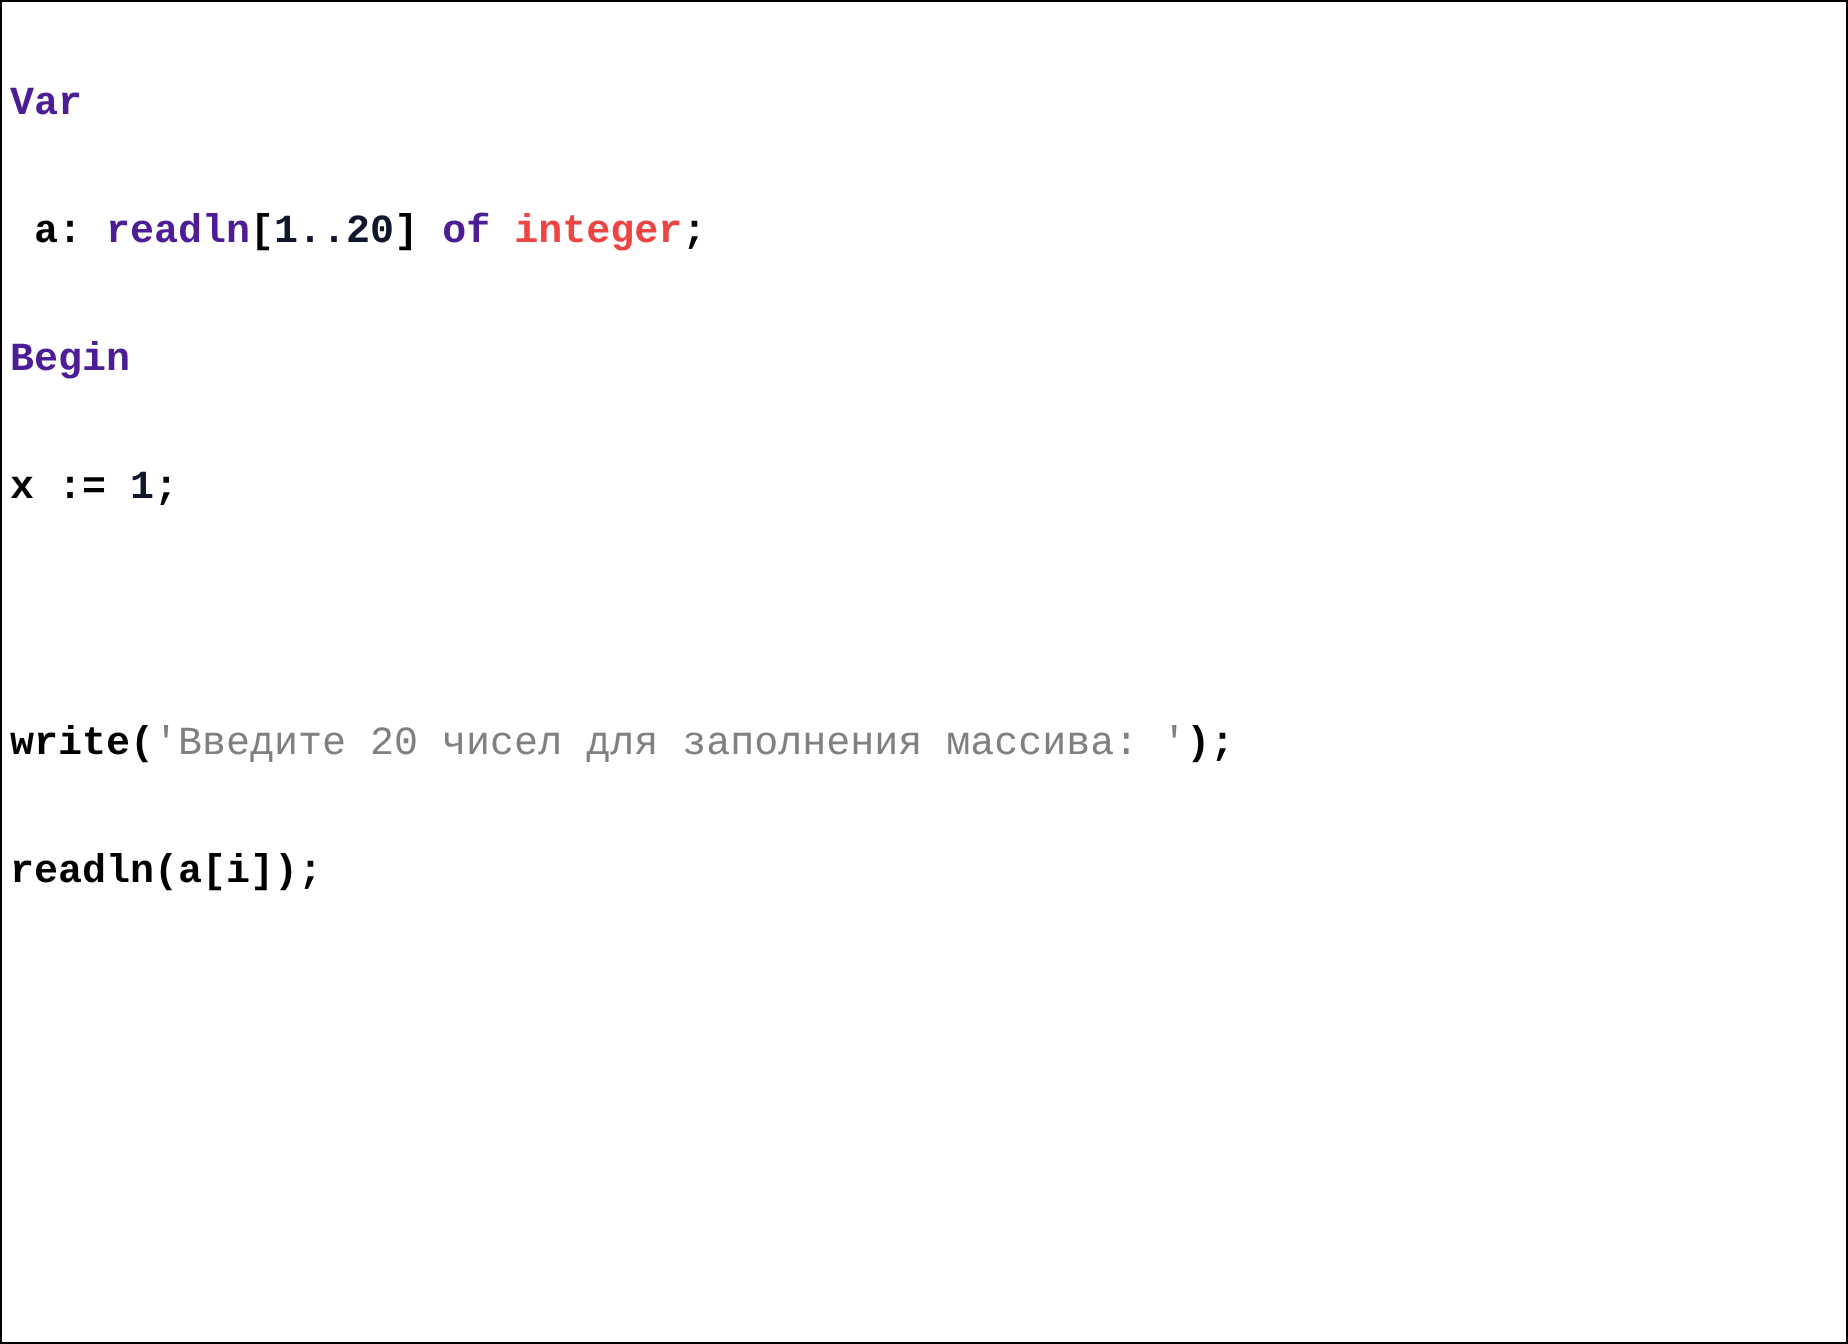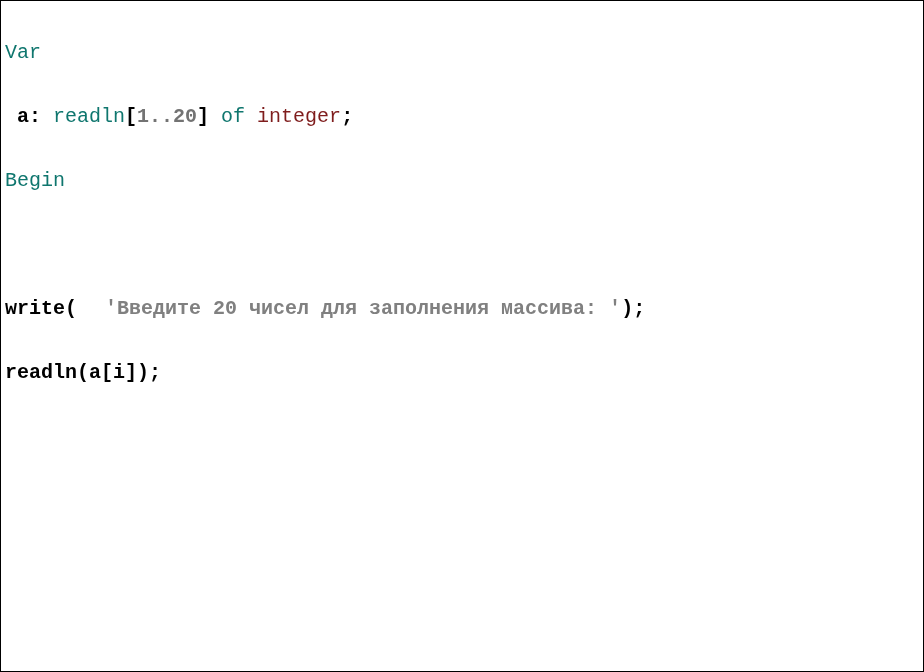--- a/index.html
+++ b/index.html
@@ -16,56 +16,56 @@
       width: 924px;
       height: 672px;
       border: 1px solid #000;
       color: #000;
       font-weight: bold;
     }
     .code-container {
       white-space: pre;
     }
     .kw {
-      color: #0f766e;
-      font-weight: normal;
+      color: #4c1d95;
+      font-weight: bold;
     }
     .kw-light {
-      color: #7f1d1d;
-      font-weight: normal;
+      color: #ef4444;
+      font-weight: bold;
     }
     .normal {
       color: #000000;
       font-weight: bold;
     }
     .str {
       color: #808080;
-      font-weight: bold;
-      margin-left: 28px;
+      font-weight: normal;
     }
     .num {
-      color: #737373;
+      color: #0f172a;
       font-weight: bold;
     }
     .op {
       color: #000000;
       font-weight: bold;
     }
     .line {
       display: block;
       min-height: 1.6em;
     }
   </style>
 </head>
 <body>
 
 <div class="code-container">
 <span class="line"><span class="kw">Var</span></span>
 <span class="line"><span class="normal"> a: </span><span class="kw">readln</span><span class="normal">[</span><span class="num">1..20</span><span class="normal">] </span><span class="kw">of</span><span class="normal"> </span><span class="kw-light">integer</span><span class="normal">;</span></span>
 <span class="line"><span class="kw">Begin</span></span>
+<span class="line"><span class="normal">x </span><span class="op">:=</span><span class="num"> 1</span><span class="normal">;</span></span>
 <span class="line"> </span>
 <span class="line"><span class="normal">write</span><span class="normal">(</span><span class="str">'Введите 20 чисел для заполнения массива: '</span><span class="normal">)</span><span class="normal">;</span></span>
 <span class="line"><span class="normal">readln</span><span class="normal">(</span><span class="normal">a[i]</span><span class="normal">)</span><span class="normal">;</span></span>
 
 
 
 
 
 
 

